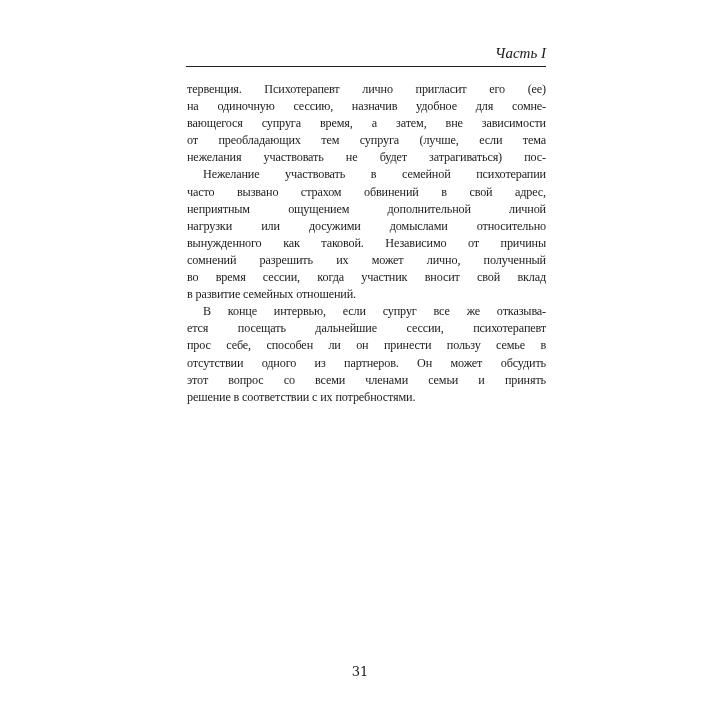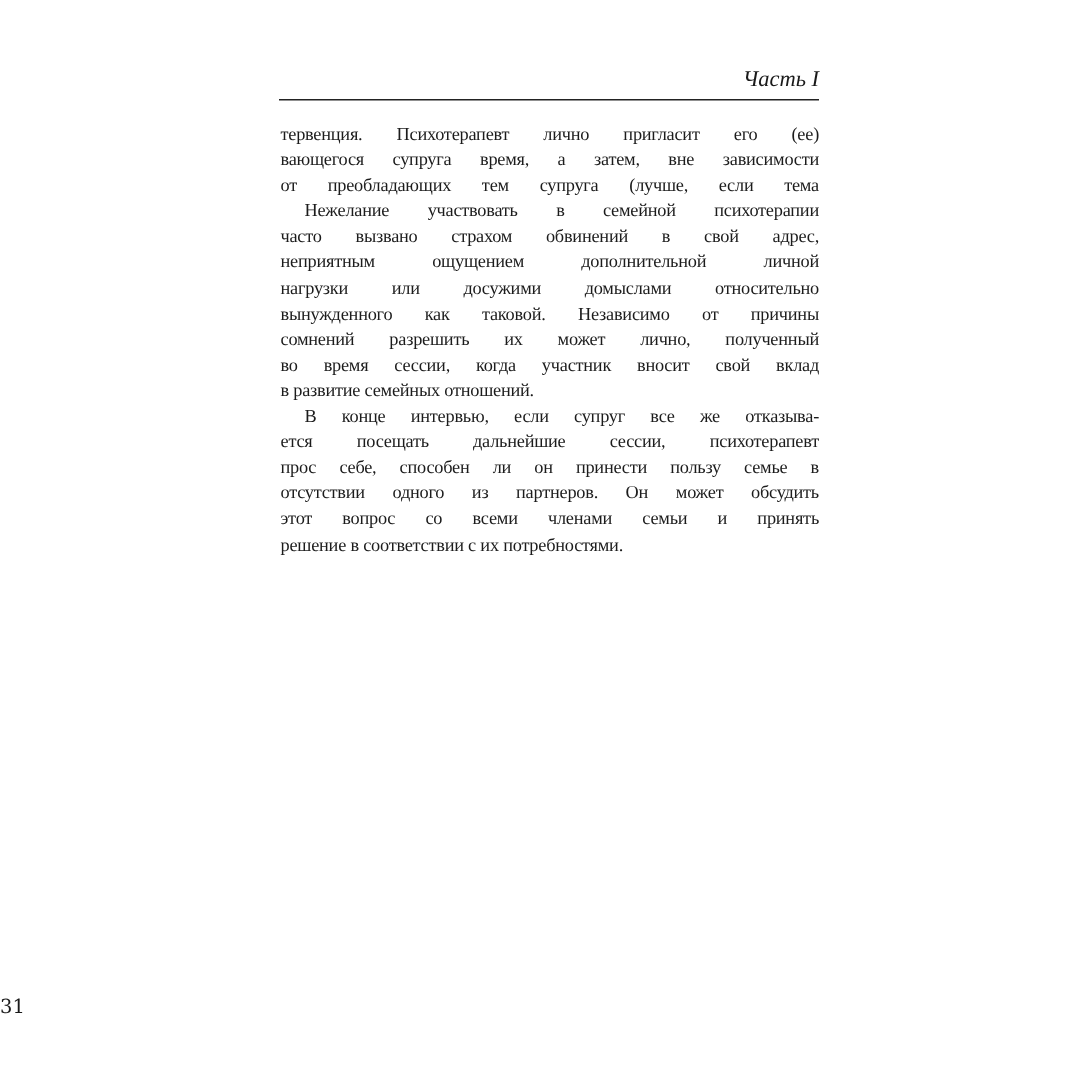--- a/index.html
+++ b/index.html
@@ -63,39 +63,42 @@
       text-align-last: left;
     }
     .line.indent {
       padding-left: 16px;
     }
     .page-number {
       position: absolute;
       left: 0;
       top: 664px;
       width: 720px;
+      text-align: center;
       font-family: "DejaVu Serif", serif;
       font-size: 13px;
       color: #1a1a1a;
     }
   </style>
 </head>
 <body>
 
 <div class="page">
 
   <div class="running-head">Часть I</div>
   <div class="head-rule"></div>
 
   <div class="body-text">
 
     <div>
       <span class="line">тервенция. Психотерапевт лично пригласит его (ее)</span>
+      <span class="line">на одиночную сессию, назначив удобное для сомне-</span>
       <span class="line">вающегося супруга время, а затем, вне зависимости</span>
       <span class="line">от преобладающих тем супруга (лучше, если тема</span>
+      <span class="line">нежелания участвовать не будет затрагиваться) пос-</span>
     </div>
 
     <div>
       <span class="line indent">Нежелание участвовать в семейной психотерапии</span>
       <span class="line">часто вызвано страхом обвинений в свой адрес,</span>
       <span class="line">неприятным ощущением дополнительной личной</span>
       <span class="line">нагрузки или досужими домыслами относительно</span>
       <span class="line">вынужденного как таковой. Независимо от причины</span>
       <span class="line">сомнений разрешить их может лично, полученный</span>
       <span class="line">во время сессии, когда участник вносит свой вклад</span>

